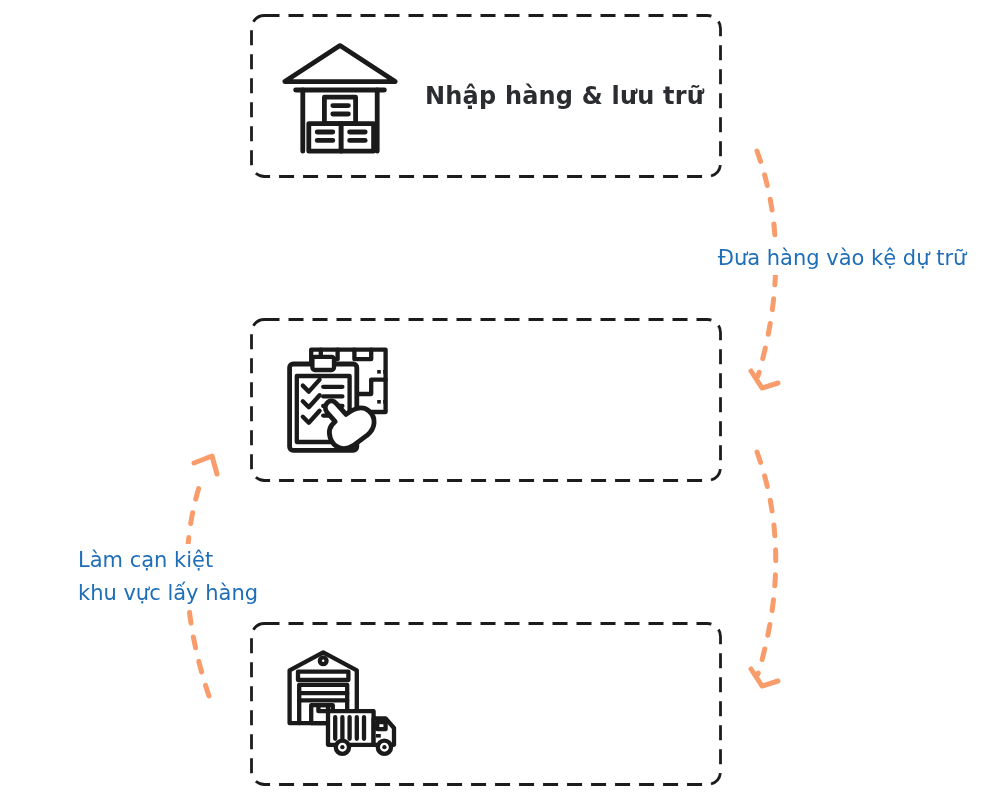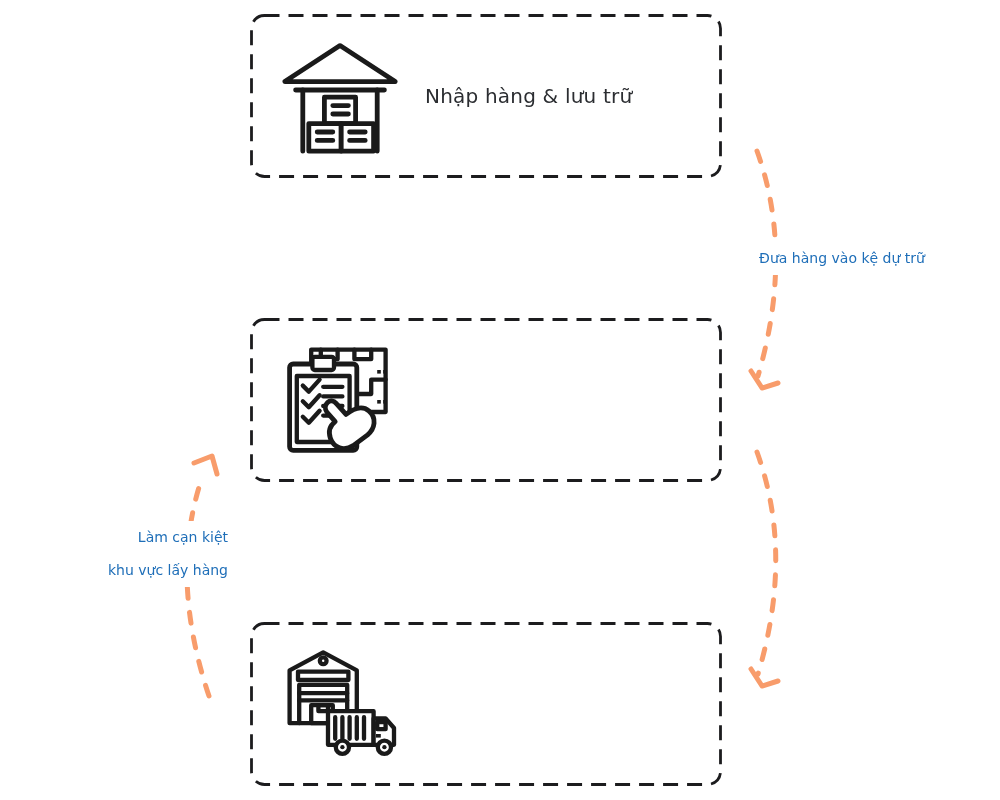--- a/index.html
+++ b/index.html
@@ -50,42 +50,42 @@
     left: 0; top: 0;
     width: 100%; height: 100%;
   }
   .box-outline rect {
     fill: none;
     stroke: var(--box-border, #1c1c1e);
     stroke-width: 2.8;
     stroke-dasharray: 15 9;
   }
   .box-label {
-    font-size: 20px;
-    font-weight: normal;
+    font-size: 24px;
+    font-weight: bold;
     color: var(--box-text, #2b2d31);
     letter-spacing: 0.2px;
     position: relative;
     text-align: right;
   }
 
   .icon { width: 120px; height: 120px; flex: none; position: relative; }
   .ic  { fill: none; stroke: var(--icon-black, #1a1a1a); stroke-width: 4; stroke-linejoin: round; stroke-linecap: round; }
   .ict { fill: none; stroke: var(--icon-black, #1a1a1a); stroke-width: 3.6; stroke-linejoin: round; stroke-linecap: round; }
   .icw { fill: #ffffff; stroke: var(--icon-black, #1a1a1a); stroke-width: 4; stroke-linejoin: round; }
   .icwt{ fill: #ffffff; stroke: var(--icon-black, #1a1a1a); stroke-width: 3.6; stroke-linejoin: round; }
   .icf { fill: var(--icon-black, #1a1a1a); stroke: none; }
 
   .arrow-label {
     position: absolute;
     transform: translateX(-50%);
     color: var(--label-blue, #1e6eb8);
-    font-size: 14px;
+    font-size: 21px;
     line-height: 33px;
-    text-align: right;
+    text-align: left;
     white-space: nowrap;
     background: var(--background, #ffffff);
     padding: 0 6px;
   }
   .arrow-label span { display: block; }
 </style>
 </head>
 <body>
 
 <div class="stage">
@@ -165,18 +165,18 @@
       <circle class="icwt" cx="87" cy="86" r="5.5"></circle>
       <circle class="icf" cx="87" cy="86" r="1.8"></circle>
     </svg>
   </div>
 
   <div class="arrow-label" style="left:842px; top:242px">
     <span>Đưa hàng vào kệ dự trữ</span>
   </div>
 
 
-  <div class="arrow-label" style="left:168px; top:521px">
+  <div class="arrow-label" style="left:168px; top:544px">
     <span>Làm cạn kiệt</span>
     <span>khu vực lấy hàng</span>
   </div>
 
 </div>
 
 </body></html>

